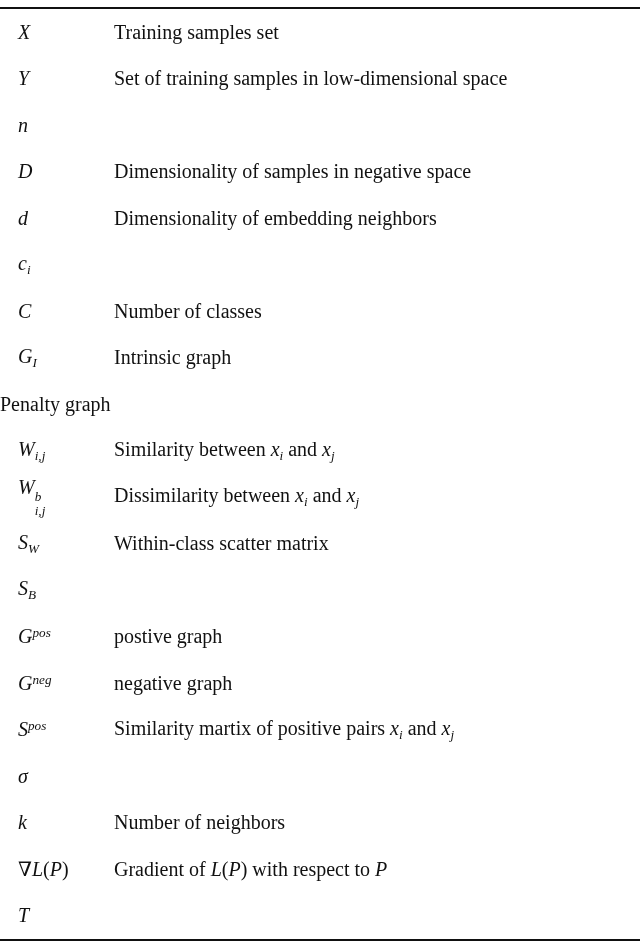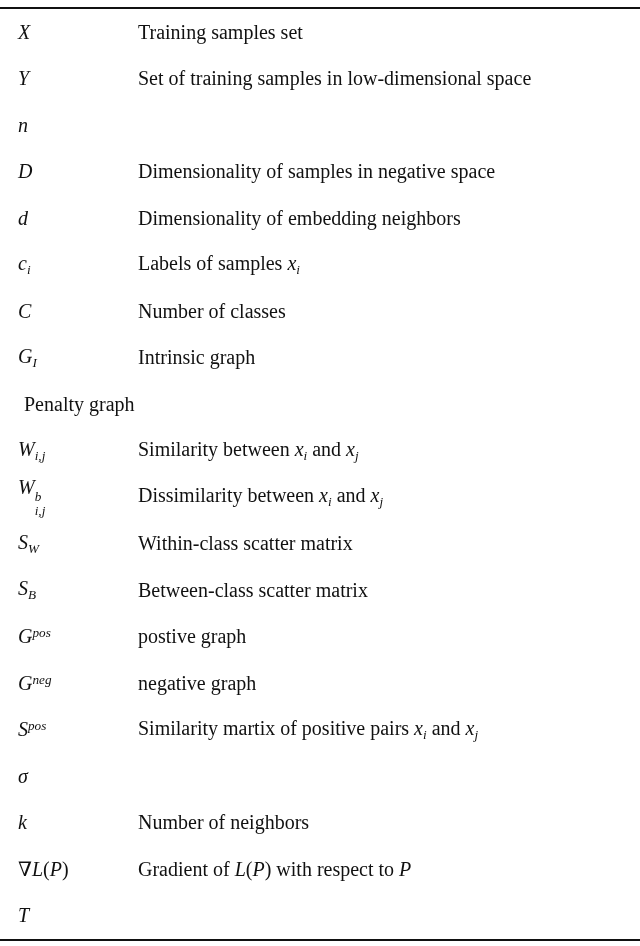--- a/index.html
+++ b/index.html
@@ -32,21 +32,20 @@
     white-space: nowrap;
   }
   .symbol-cell {
     flex: 0 0 auto;
     width: 96px;
     padding-left: 18px;
   }
   .desc-cell {
     flex: 1 1 auto;
     padding-right: 8px;
-    margin-left: 24px;
   }
   .seg-roman { font-style: normal; }
   .seg-italic { font-style: italic; }
   .seg-sub {
     font-style: italic;
     font-size: 0.66em;
     vertical-align: -0.32em;
   }
   .seg-sup {
     font-style: italic;
@@ -83,21 +82,20 @@
       <div class="row">
         <div class="symbol-cell"><span class="seg-italic">D</span></div>
         <div class="desc-cell"><span class="seg-roman">Dimensionality of samples in negative space</span></div>
       </div>
       <div class="row">
         <div class="symbol-cell"><span class="seg-italic">d</span></div>
         <div class="desc-cell"><span class="seg-roman">Dimensionality of embedding neighbors</span></div>
       </div>
       <div class="row">
         <div class="symbol-cell"><span class="seg-italic">c</span><span class="seg-sub">i</span></div>
-        <div class="desc-cell"><span class="seg-roman">Labels of samples </span><span class="seg-italic">x</span><span class="seg-sub">i</span></div>
       </div>
       <div class="row">
         <div class="symbol-cell"><span class="seg-italic">C</span></div>
         <div class="desc-cell"><span class="seg-roman">Number of classes</span></div>
       </div>
       <div class="row">
         <div class="symbol-cell"><span class="seg-italic">G</span><span class="seg-sub">I</span></div>
         <div class="desc-cell"><span class="seg-roman">Intrinsic graph</span></div>
       </div>
       <div class="row">
@@ -113,21 +111,20 @@
             <span class="ss-sub">i,j</span>
           </span></div>
         <div class="desc-cell"><span class="seg-roman">Dissimilarity between </span><span class="seg-italic">x</span><span class="seg-sub">i</span><span class="seg-roman"> and </span><span class="seg-italic">x</span><span class="seg-sub">j</span></div>
       </div>
       <div class="row">
         <div class="symbol-cell"><span class="seg-italic">S</span><span class="seg-sub">W</span></div>
         <div class="desc-cell"><span class="seg-roman">Within-class scatter matrix</span></div>
       </div>
       <div class="row">
         <div class="symbol-cell"><span class="seg-italic">S</span><span class="seg-sub">B</span></div>
-        <div class="desc-cell"><span class="seg-roman">Between-class scatter matrix</span></div>
       </div>
       <div class="row">
         <div class="symbol-cell"><span class="seg-italic">G</span><span class="seg-sup">pos</span></div>
         <div class="desc-cell"><span class="seg-roman">postive graph</span></div>
       </div>
       <div class="row">
         <div class="symbol-cell"><span class="seg-italic">G</span><span class="seg-sup">neg</span></div>
         <div class="desc-cell"><span class="seg-roman">negative graph</span></div>
       </div>
       <div class="row">

